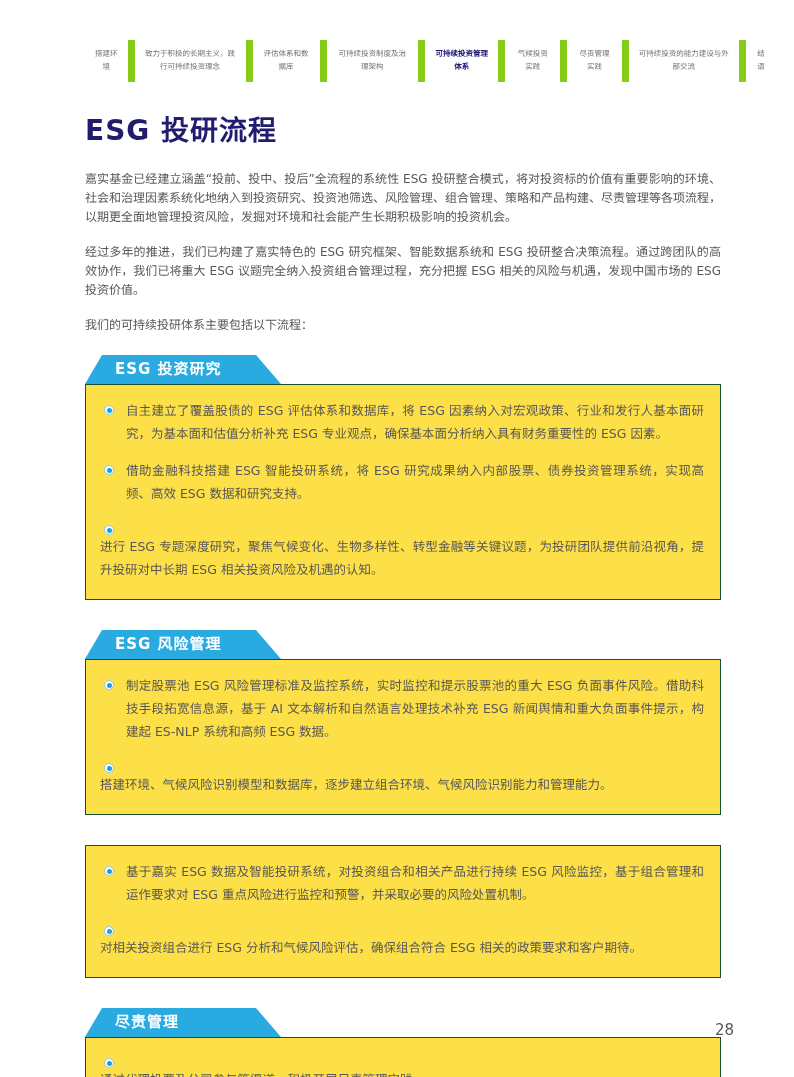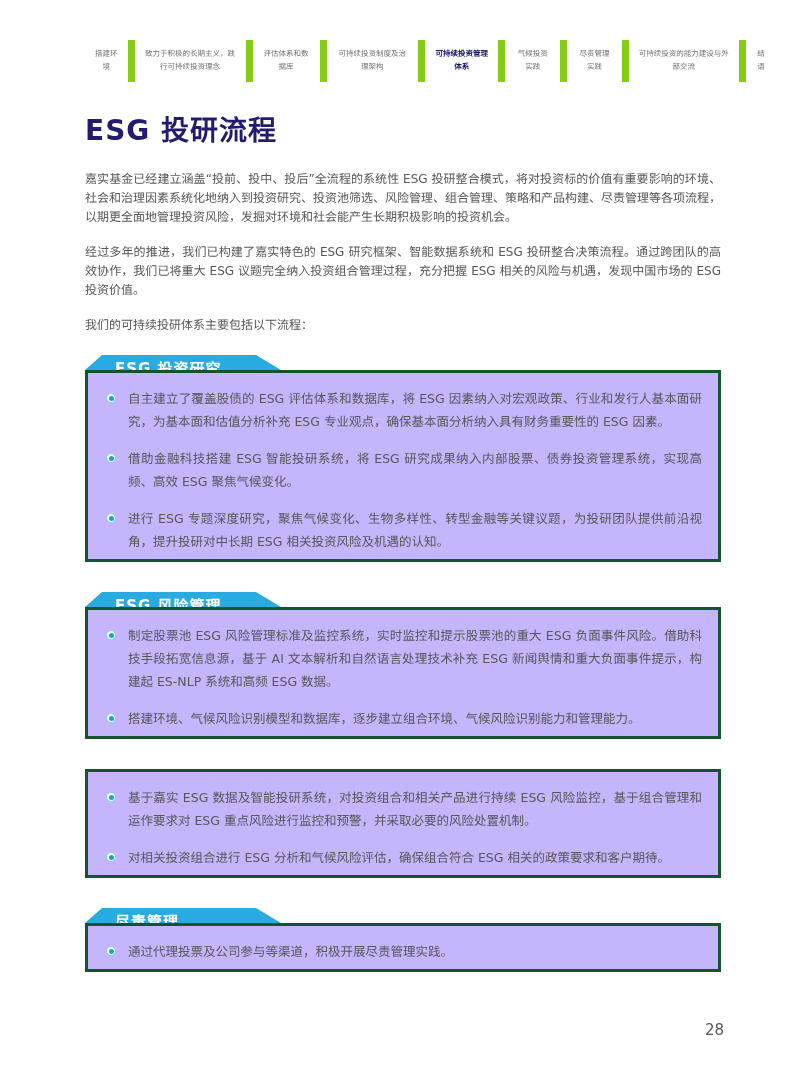--- a/index.html
+++ b/index.html
@@ -35,49 +35,49 @@
     color: #211c6d; font-size: 28px; font-weight: bold;
     letter-spacing: 1px; margin-bottom: 22px;
   }
 
   .para { font-size: 12px; line-height: 19px; margin-bottom: 16px; text-align: justify; }
   .para.last { margin-bottom: 20px; }
 
   
   .section { margin-bottom: 30px; }
   .banner {
-    width: 196px; height: 15px;
+    width: 196px; height: 29px;
     background: #29abe2;
     clip-path: polygon(0 100%, 17px 0, calc(100% - 25px) 0, 100% 100%);
     color: #ffffff; font-size: 15px; font-weight: bold;
     line-height: 29px; padding-left: 30px; letter-spacing: 1px;
   }
   .box {
-    border: 3px solid #14532d;
-    background: #c4b5fd;
-    padding: 14px 16px 2px 14px;
+    border: 1px solid #14532d;
+    background: #fde047;
+    padding: 14px 16px 14px 14px;
   }
   .bullet { display: flex; margin-bottom: 14px; }
-  .bullet:last-child { margin-bottom: 4px; }
+  .bullet:last-child { margin-bottom: 4px; flex-direction: column; }
   .bullet-icon {
     flex: none;
     width: 10px; height: 10px; margin: 6px 12px 0 4px;
     border: 1px solid #7fcdee; border-radius: 50%;
     position: relative; background: #ffffff;
   }
   .bullet-icon::after {
     content: ""; position: absolute;
     left: 1.5px; top: 1.5px; width: 5px; height: 5px;
     border-radius: 50%; background: #1d9fd6;
   }
   .bullet-text { font-size: 12.5px; line-height: 23px; text-align: justify; }
 
   
   .page-number {
-    position: absolute; right: 70px; bottom: 38px;
+    position: absolute; right: 60px; bottom: 38px;
     font-size: 15px; color: #595757;
   }
 </style>
 </head>
 <body>
 
 <nav class="topnav">
   <a class="nav-item">搭建环境</a>
   <a class="nav-item w2">致力于积极的长期主义，践行可持续投资理念</a>
   <a class="nav-item">评估体系和数据库</a>
@@ -98,21 +98,21 @@
 
   <section class="section">
     <div class="banner">ESG 投资研究</div>
     <div class="box">
       <div class="bullet">
         <span class="bullet-icon"></span>
         <span class="bullet-text">自主建立了覆盖股债的 ESG 评估体系和数据库，将 ESG 因素纳入对宏观政策、行业和发行人基本面研究，为基本面和估值分析补充 ESG 专业观点，确保基本面分析纳入具有财务重要性的 ESG 因素。</span>
       </div>
       <div class="bullet">
         <span class="bullet-icon"></span>
-        <span class="bullet-text">借助金融科技搭建 ESG 智能投研系统，将 ESG 研究成果纳入内部股票、债券投资管理系统，实现高频、高效 ESG 聚焦气候变化。</span>
+        <span class="bullet-text">借助金融科技搭建 ESG 智能投研系统，将 ESG 研究成果纳入内部股票、债券投资管理系统，实现高频、高效 ESG 数据和研究支持。</span>
       </div>
       <div class="bullet">
         <span class="bullet-icon"></span>
         <span class="bullet-text">进行 ESG 专题深度研究，聚焦气候变化、生物多样性、转型金融等关键议题，为投研团队提供前沿视角，提升投研对中长期 ESG 相关投资风险及机遇的认知。</span>
       </div>
     </div>
   </section>
 
   <section class="section">
     <div class="banner">ESG 风险管理</div>

